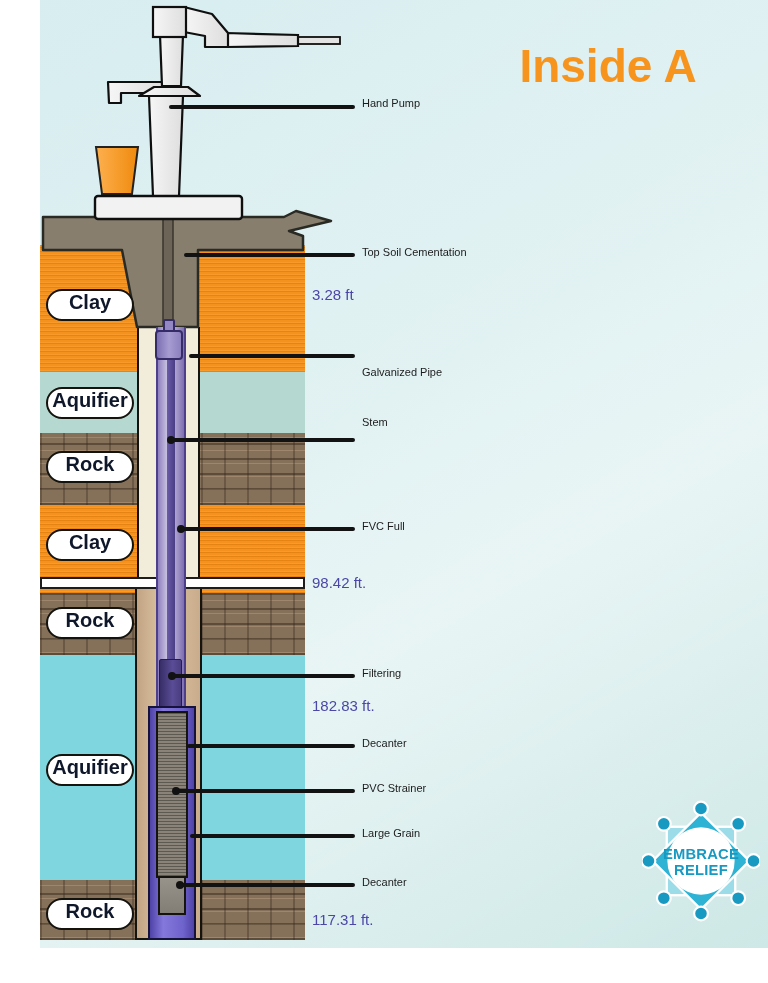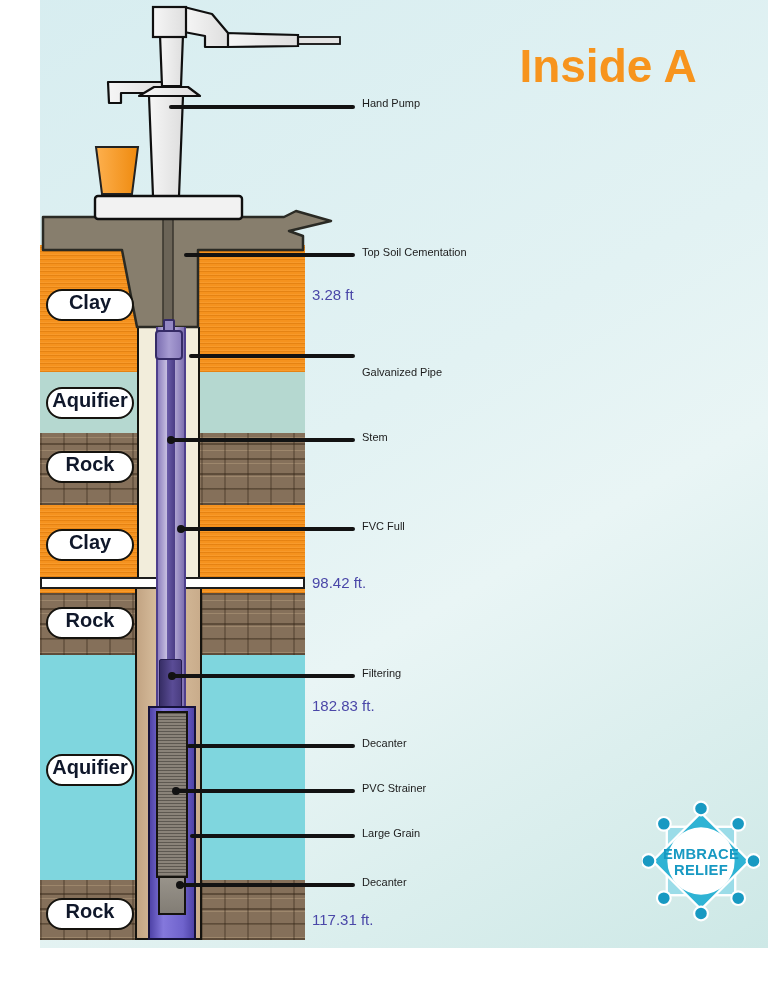--- a/index.html
+++ b/index.html
@@ -171,21 +171,21 @@
   <div class="abs leader" style="left:187px;top:744px;width:168px;"></div>
   <div class="abs ldot" style="left:172px;top:787px;"></div>
   <div class="abs leader" style="left:175px;top:789px;width:180px;"></div>
   <div class="abs leader" style="left:190px;top:834px;width:165px;"></div>
   <div class="abs ldot" style="left:176px;top:881px;"></div>
   <div class="abs leader" style="left:179px;top:883px;width:176px;"></div>
 
   <div class="abs plabel" style="top:97px;">Hand Pump</div>
   <div class="abs plabel" style="top:246px;">Top Soil Cementation</div>
   <div class="abs plabel" style="top:366px;">Galvanized Pipe</div>
-  <div class="abs plabel" style="top:431px;">Stem</div>
+  <div class="abs plabel" style="top:416px;">Stem</div>
   <div class="abs plabel" style="top:520px;">FVC Full</div>
   <div class="abs plabel" style="top:667px;">Filtering</div>
   <div class="abs plabel" style="top:737px;">Decanter</div>
   <div class="abs plabel" style="top:782px;">PVC Strainer</div>
   <div class="abs plabel" style="top:827px;">Large Grain</div>
   <div class="abs plabel" style="top:876px;">Decanter</div>
 
   <div class="abs depth" style="top:286px;">3.28 ft</div>
   <div class="abs depth" style="top:574px;">98.42 ft.</div>
   <div class="abs depth" style="top:697px;">182.83 ft.</div>

